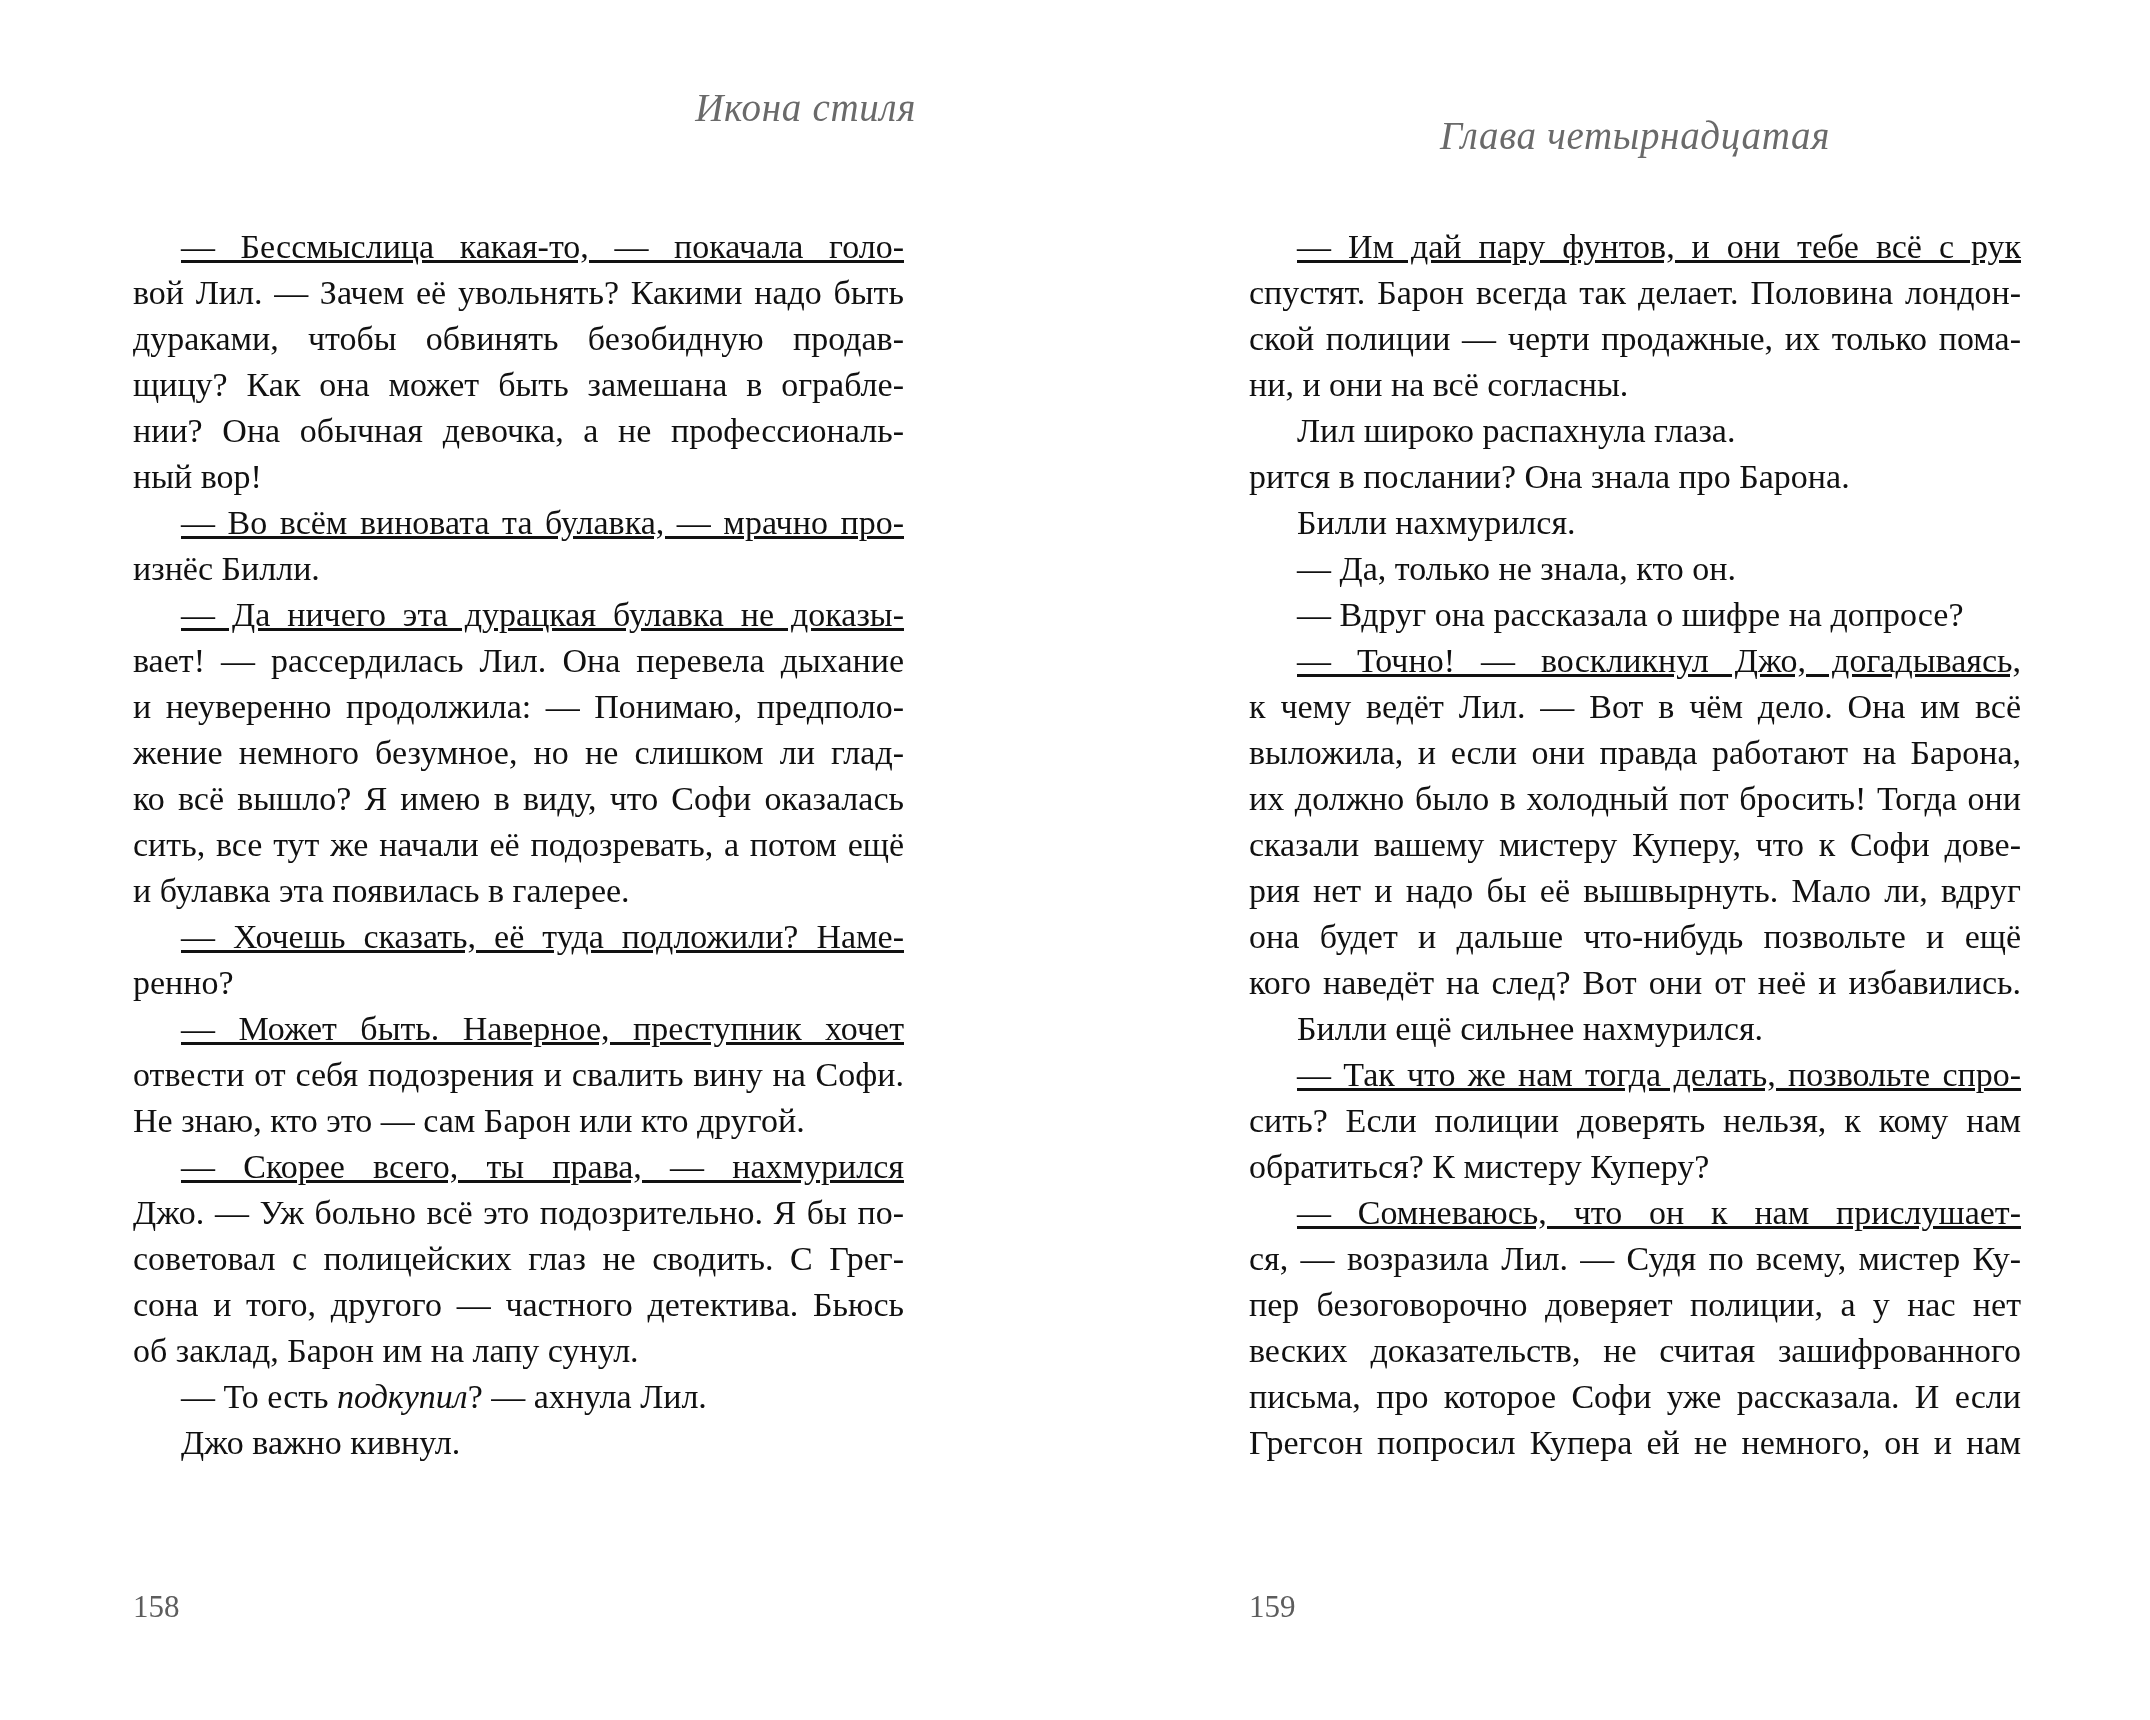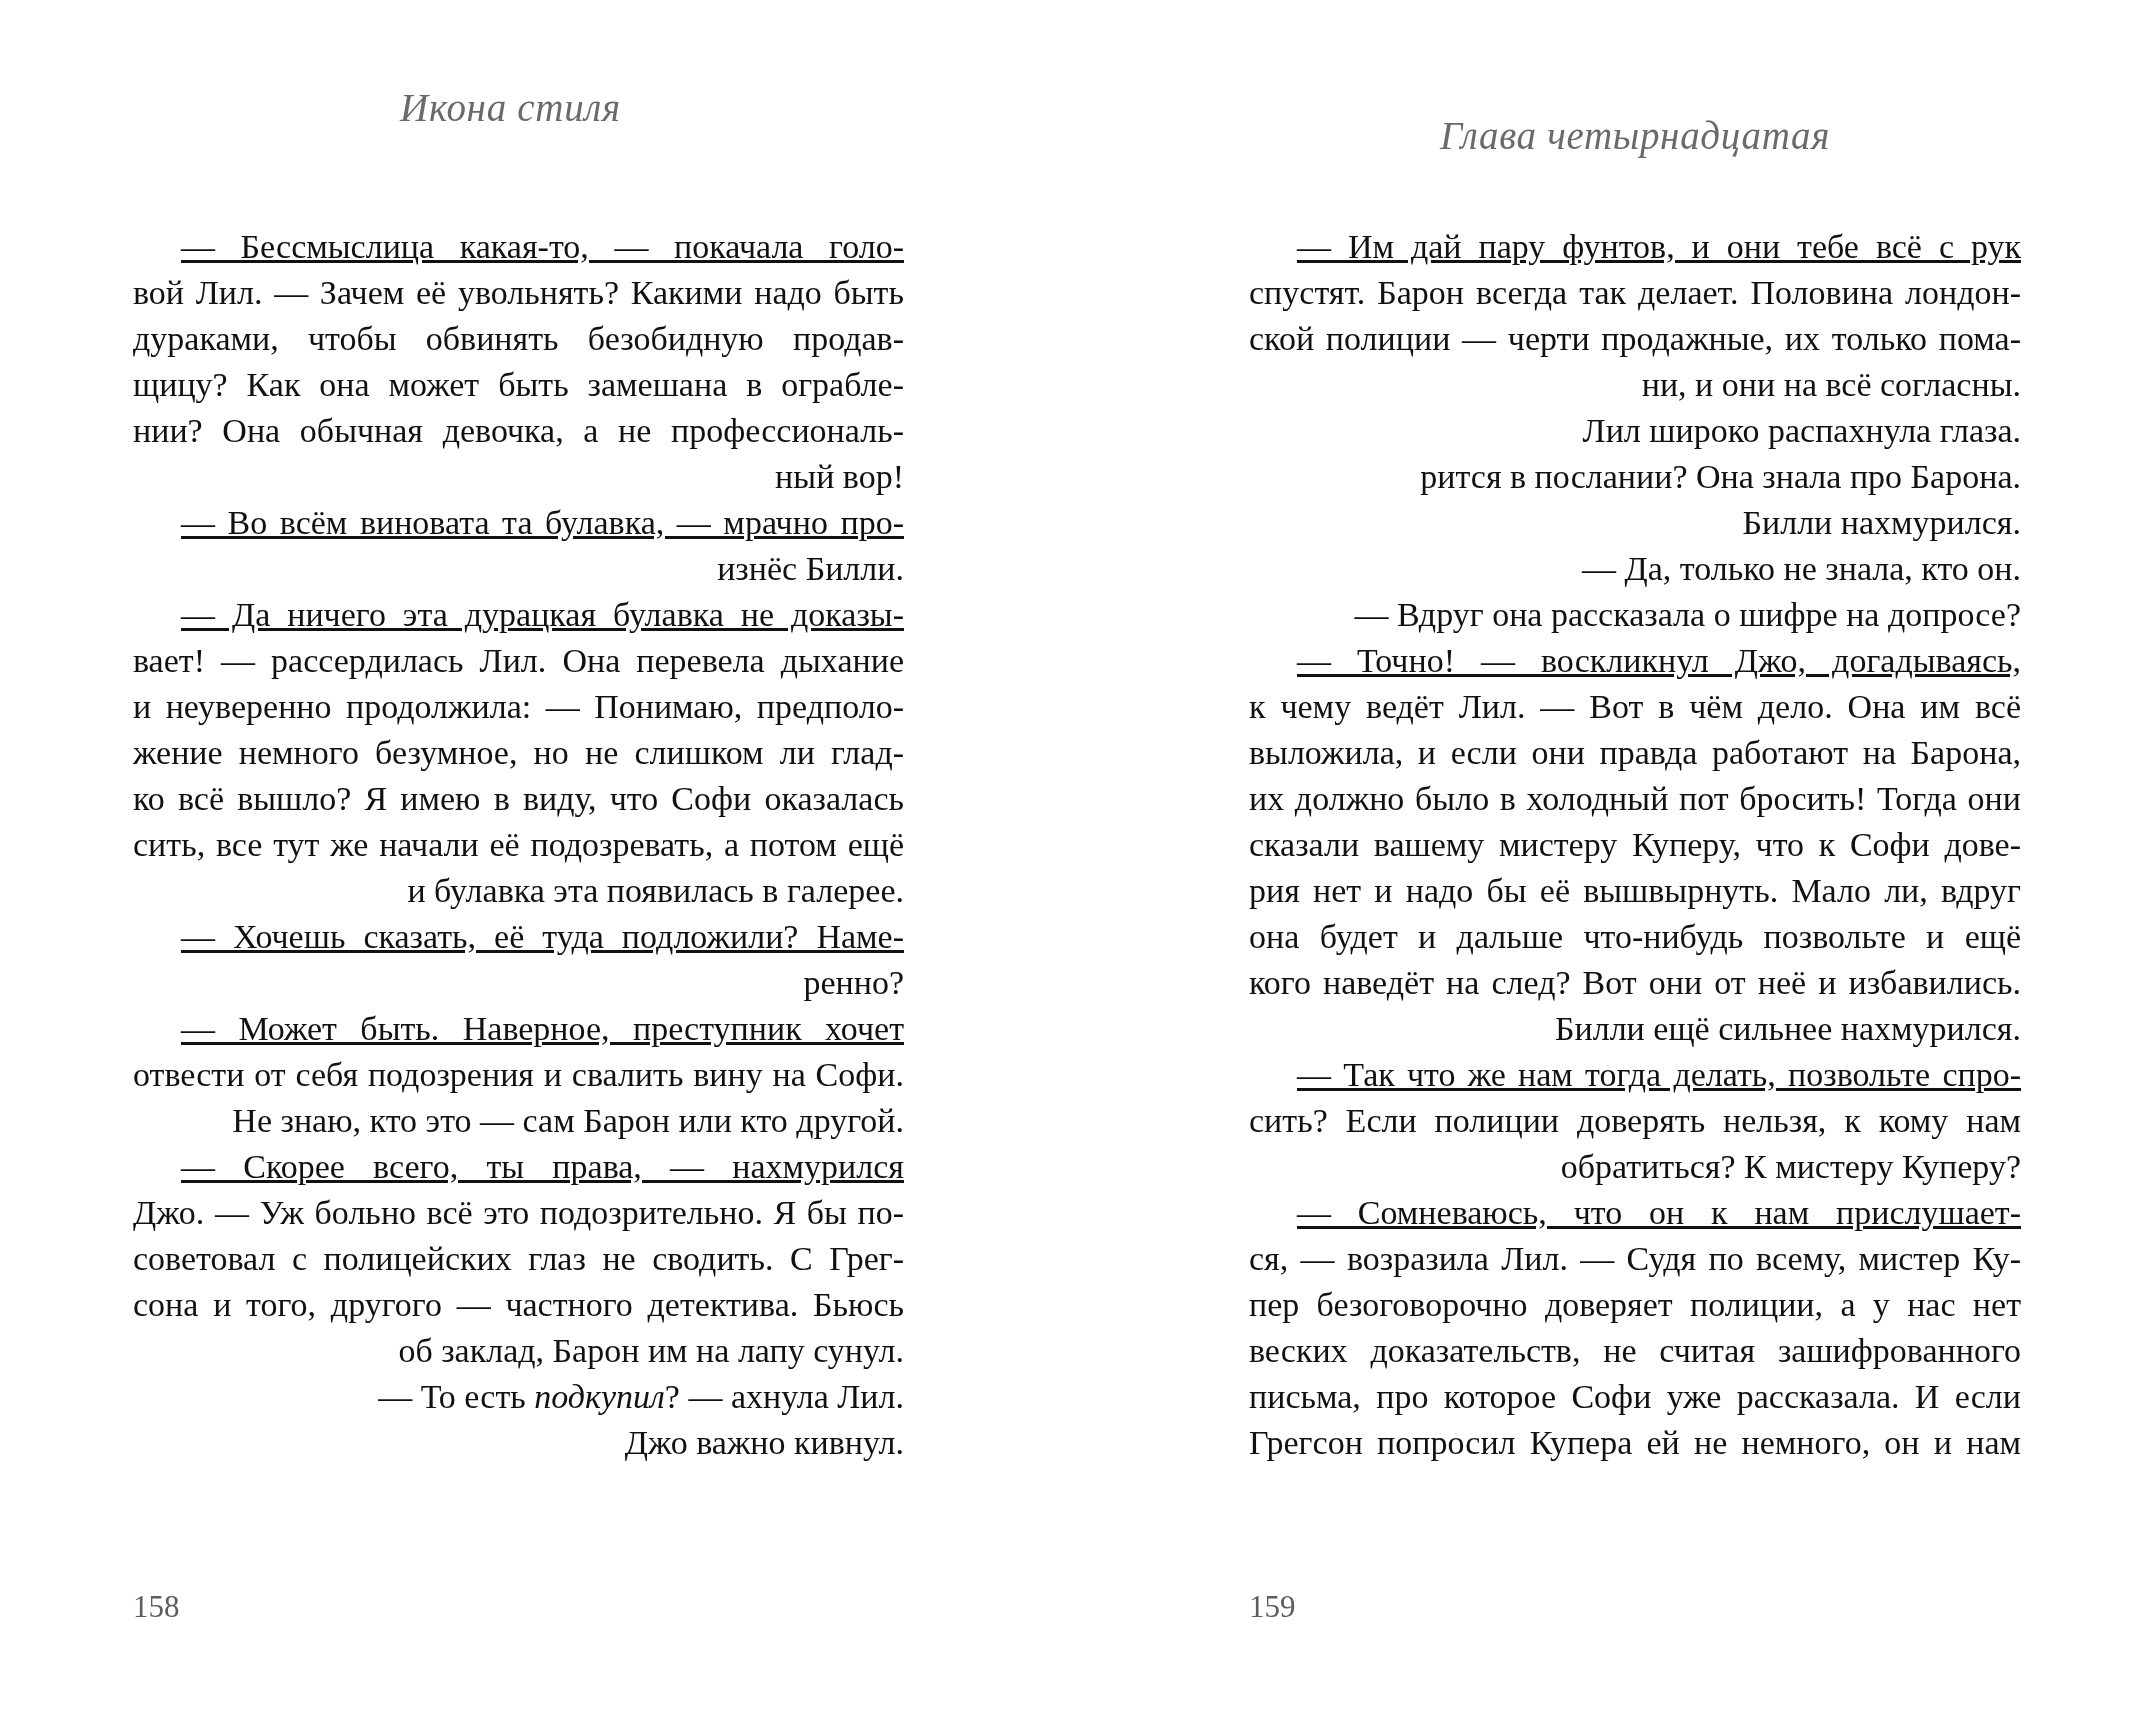--- a/index.html
+++ b/index.html
@@ -20,36 +20,36 @@
     position: absolute;
     top: 79px;
     height: 58px;
     text-align: center;
     font-style: italic;
     font-size: 39px;
     line-height: 58px;
     color: #6a6a6a;
     letter-spacing: 0.7px;
   }
-  .running-header.left  { left: 125px;  width: 771px; }
+  .running-header.left  { left: 145px;  width: 771px; text-align: right; }
   .running-header.right { left: 1249px; width: 772px; margin-top: 28px; }
 
   .text-block {
     position: absolute;
     top: 224px;
   }
   .text-block.left  { left: 133px;  width: 771px; }
   .text-block.right { left: 1249px; width: 772px; }
 
   .line {
     height: 46px;
     line-height: 46px;
     font-size: 34px;
     white-space: nowrap;
-    text-align: right;
+    text-align: left;
   }
   .line.j {
     white-space: normal;
     text-align: justify;
     text-align-last: justify;
   }
   .line.indent {
     padding-left: 48px;
   }
   .line.j.indent {

